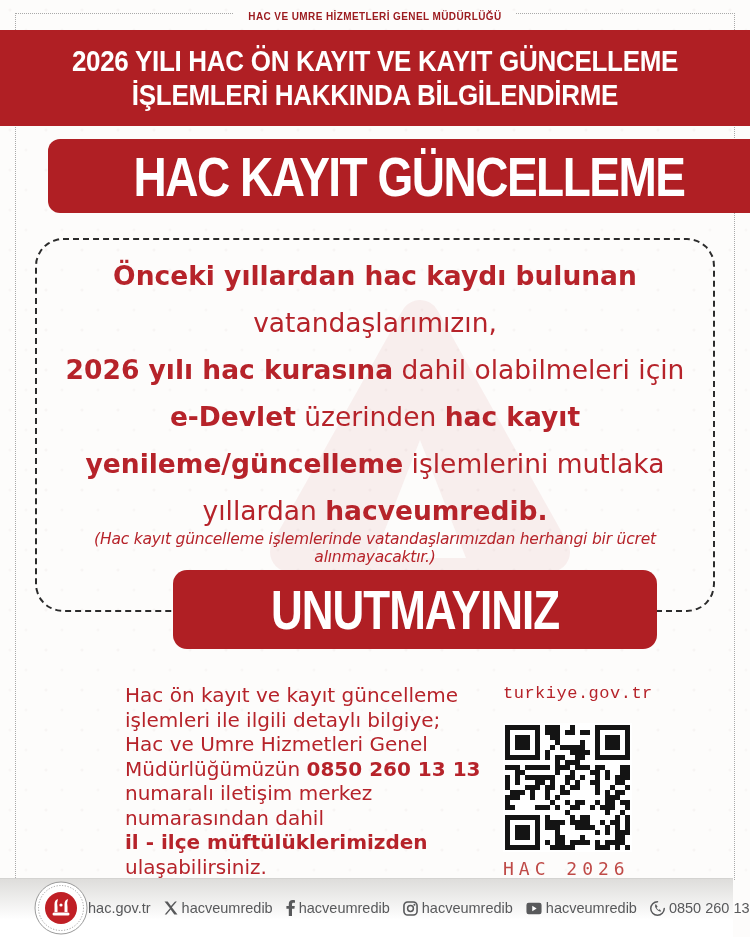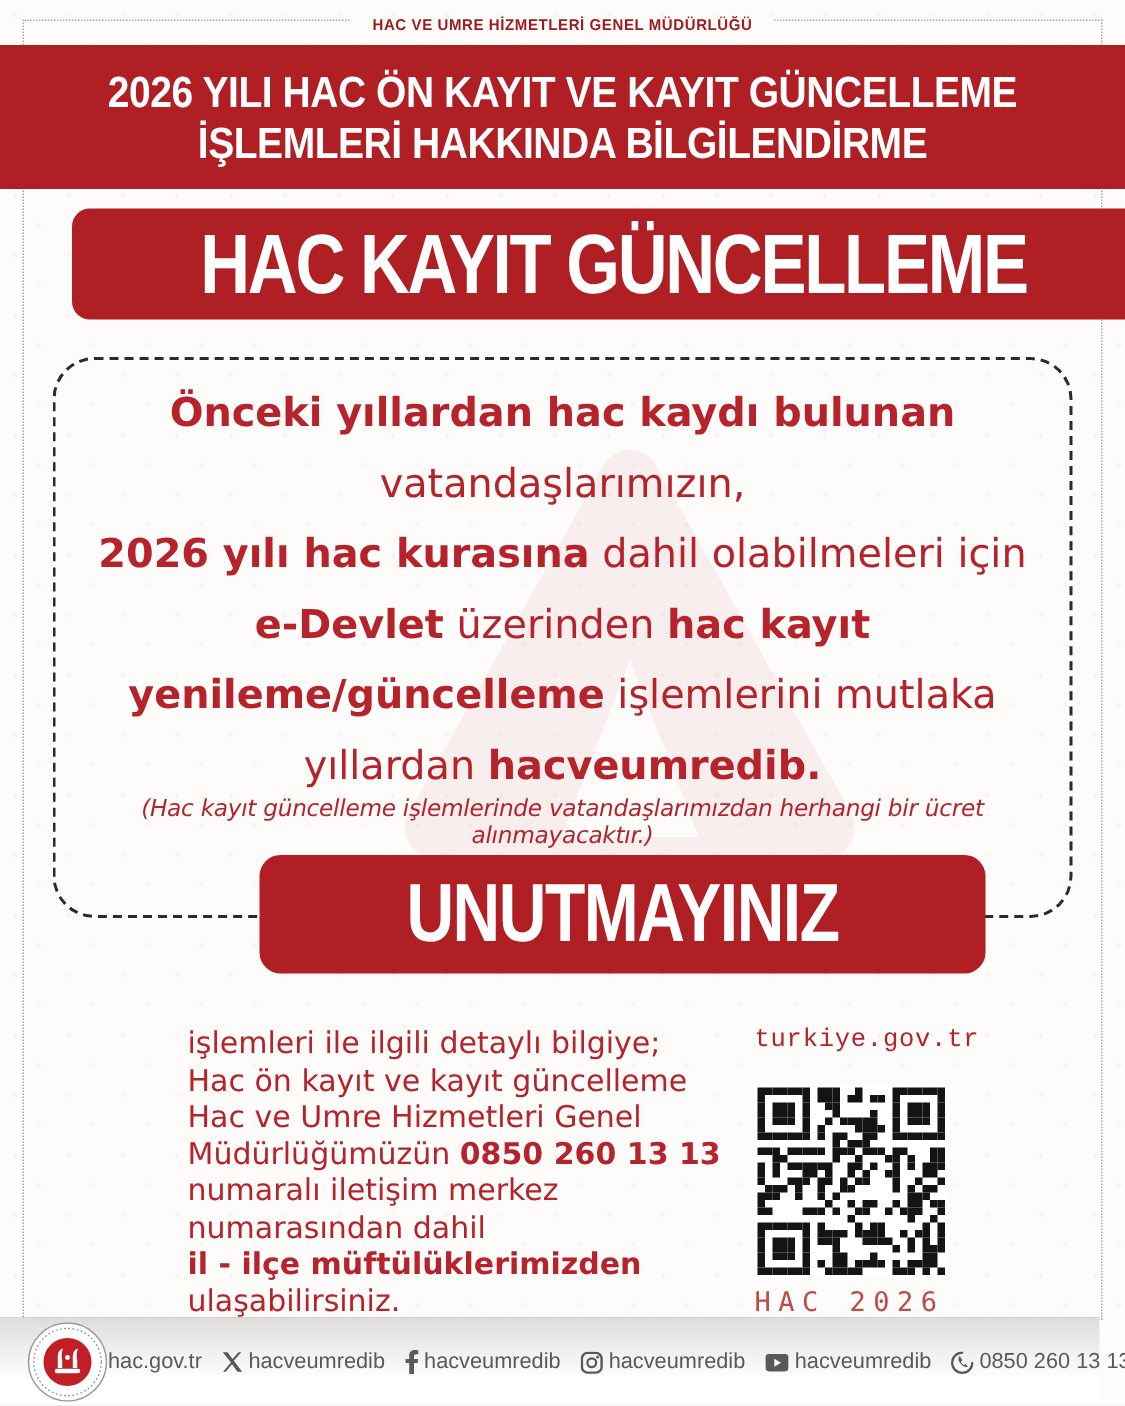--- a/index.html
+++ b/index.html
@@ -91,21 +91,21 @@
   .qr i.d { background:#141414; }
   .qr-caption {
     margin-top:6px; font-family:"DejaVu Sans Mono", monospace; font-size:18px;
     color:#bf4a47; letter-spacing:5px; white-space:nowrap;
   }
   .footer-bar {
     position:absolute; left:0; bottom:0; width:733px; height:59px; z-index:5;
     background:linear-gradient(#dedddb, #ffffff 70%);
     border-top:1px solid #d4d3d1;
     display:flex; align-items:center; justify-content:space-between;
-    padding:0 18px;
+    padding:0 34px;
   }
   .footer-items {
     display:flex; align-items:center; gap:13px; flex:1; justify-content:center;
     color:#58595b; font-family:"Liberation Sans", sans-serif; font-size:14.5px;
     white-space:nowrap;
   }
   .fitem { display:flex; align-items:center; gap:4px; color:#58595b; text-decoration:none; }
   .ficon { display:inline-flex; align-items:center; justify-content:center; }
   .logo-circle { flex:0 0 auto; }
 </style>
@@ -155,22 +155,22 @@
     </div>
   </div>
 
   <div class="note">(Hac kayıt güncelleme işlemlerinde vatandaşlarımızdan herhangi bir ücret alınmayacaktır.)</div>
 
   <div class="reminder-box">
     <span>UNUTMAYINIZ</span>
   </div>
 
   <div class="contact">
+    <div>Hac ön kayıt ve kayıt güncelleme</div>
     <div>işlemleri ile ilgili detaylı bilgiye;</div>
-    <div>Hac ön kayıt ve kayıt güncelleme</div>
     <div>Hac ve Umre Hizmetleri Genel</div>
     <div>
       <span>Müdürlüğümüzün </span><span class="b">0850 260 13 13</span>
     </div>
     <div>numaralı iletişim merkez</div>
     <div>numarasından dahil</div>
     <div class="b">il - ilçe müftülüklerimizden</div>
     <div>ulaşabilirsiniz.</div>
   </div>
 

